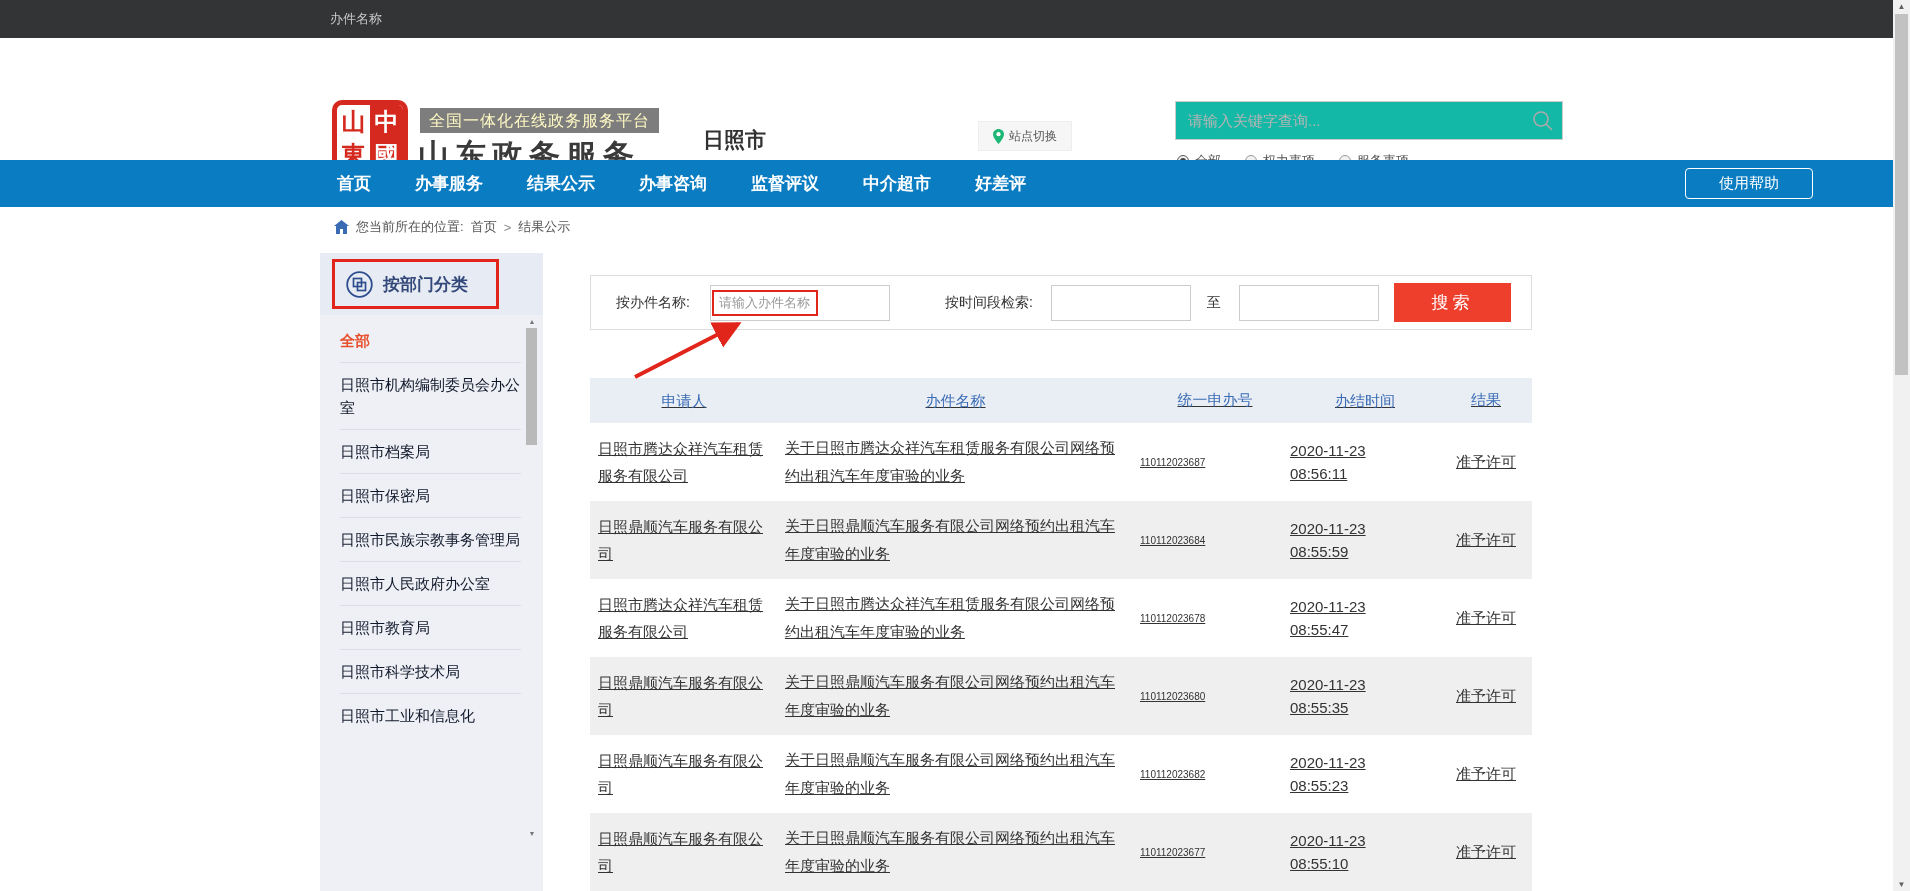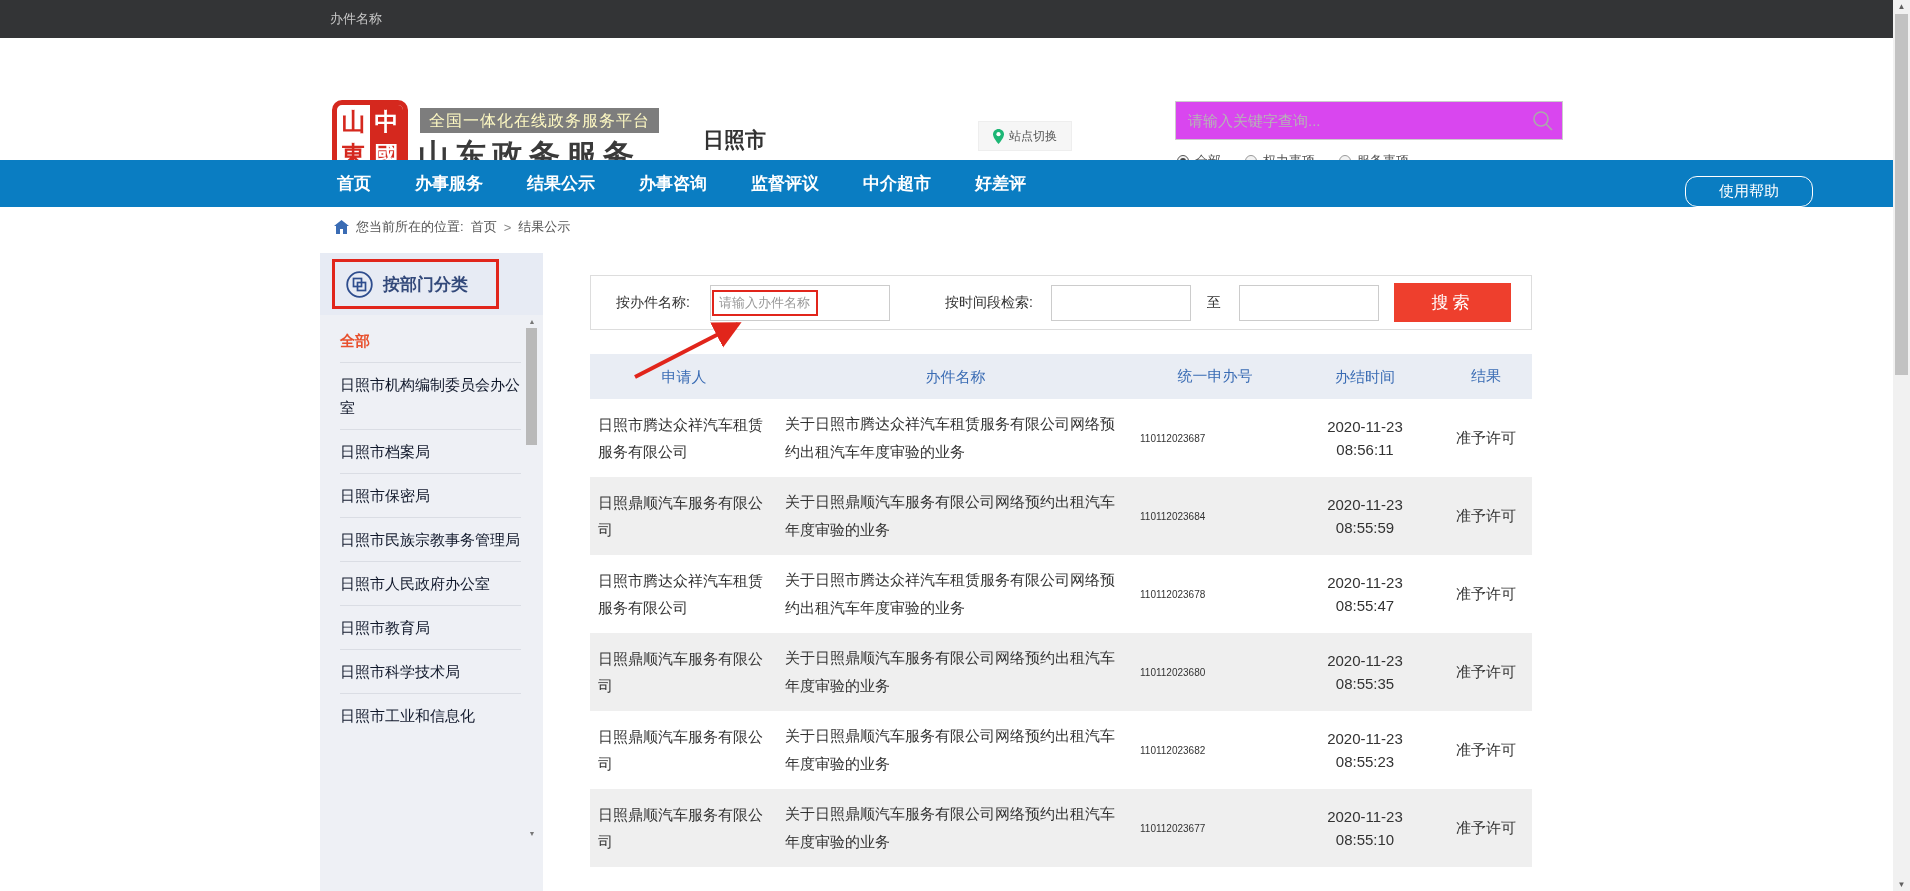--- a/index.html
+++ b/index.html
@@ -18,35 +18,35 @@
 
   
   .header { position:absolute; left:0; top:38px; width:1910px; height:122px; background:#fff; }
   .seal { position:absolute; left:332px; top:62px; width:76px; height:76px; border:5px solid #d5281e; border-radius:10px; display:grid; grid-template-columns:1fr 1fr; grid-template-rows:1fr 1fr; background:#fff; overflow:hidden; }
   .seal span { display:flex; align-items:center; justify-content:center; font-size:24px; font-weight:bold; color:#d5281e; font-family:"Liberation Serif","DejaVu Serif",serif; }
   .seal span.fill { background:#d5281e; color:#fff; }
   .badge { position:absolute; left:420px; top:70px; height:25px; line-height:25px; padding:0 9px; background:#7d7d7d; color:#fef9c3; font-size:16px; letter-spacing:1px; }
   .sitename { position:absolute; left:418px; top:97px; font-size:31px; font-weight:bold; color:#3a3a3a; letter-spacing:6px; }
   .city { position:absolute; left:703px; top:88px; font-size:21px; font-weight:bold; color:#333; }
   .site-switch { position:absolute; left:978px; top:83px; width:94px; height:30px; background:#f6f6f6; border:1px solid #eee; display:flex; align-items:center; justify-content:center; gap:5px; font-size:12px; color:#555; cursor:pointer; }
-  .search-box { position:absolute; left:1175px; top:63px; width:388px; height:39px; border:1px solid #ccc; background:#d946ef; display:flex; align-items:center; }
+  .search-box { position:absolute; left:1175px; top:63px; width:388px; height:39px; border:1px solid #ccc; background:#14b8a6; display:flex; align-items:center; }
   .search-box input { flex:1; border:none; outline:none; font-size:15px; color:#333; padding:0 12px; background:transparent; font-family:inherit; }
   .search-box input::placeholder { color:#b5b5b5; }
   .mag { width:38px; display:flex; align-items:center; justify-content:center; cursor:pointer; }
   .scopes { position:absolute; left:1177px; top:114px; display:flex; align-items:center; gap:24px; }
   .scope { display:flex; align-items:center; gap:6px; font-size:13px; color:#555; cursor:pointer; }
   .radio { width:12px; height:12px; border-radius:50%; border:1px solid #9a9a9a; background:#f2f2f2; position:relative; }
   .radio.sel { border-color:#555; }
   .radio.sel::after { content:""; position:absolute; left:2px; top:2px; width:6px; height:6px; border-radius:50%; background:#444; }
 
   
   .nav { position:absolute; left:0; top:160px; width:1893px; height:47px; background:#0a7dc2; }
   .nav-items { position:absolute; left:337px; top:0; height:47px; display:flex; align-items:center; gap:44px; }
   .nav-item { color:#fff; font-size:17px; font-weight:600; text-decoration:none; cursor:pointer; white-space:nowrap; }
-  .help-btn { position:absolute; left:1685px; top:16px; width:128px; height:31px; border:1px solid #fff; border-radius:12px; color:#fff; font-size:15px; display:flex; align-items:center; justify-content:center; cursor:pointer; background:transparent;font-family:Liberation Serif, serif; }
+  .help-btn { position:absolute; left:1685px; top:8px; width:128px; height:31px; border:1px solid #fff; border-radius:4px; color:#fff; font-size:15px; display:flex; align-items:center; justify-content:center; cursor:pointer; background:transparent;font-family:Liberation Serif, serif; }
 
   
   .crumb { position:absolute; left:334px; top:218px; display:flex; align-items:center; gap:7px; font-size:13px; color:#555; }
   .crumb a { color:#555; text-decoration:none; cursor:pointer; }
   .crumb .sep { color:#888; }
 
   
   .sidebar { position:absolute; left:320px; top:253px; width:223px; height:638px; background:#eef0f5; }
   .side-head { position:relative; height:62px; background:#e7ebf4; display:flex; align-items:center; gap:10px; padding-left:26px; }
   .side-head-title { font-size:17px; font-weight:bold; color:#33497a; }
@@ -68,29 +68,29 @@
   .name-wrap input::placeholder { color:#999; }
   .annot-box-ph { position:absolute; left:2px; top:5px; width:106px; height:26px; border:2px solid #e1251b; pointer-events:none; }
   .time-label { margin-left:55px; }
   .date-input { width:140px; height:36px; border:1px solid #ccc; background:#fff; margin-left:18px; cursor:text; }
   .to-label { margin-left:16px; font-size:14px; color:#333; }
   .search-btn { margin-left:auto; width:117px; height:39px; background:#ee3f2d; color:#fff; font-size:17px; border:none; cursor:pointer; font-family:inherit; letter-spacing:4px; }
 
   .annot-arrow { position:absolute; left:10px; top:25px; pointer-events:none; }
 
   
-  .rtable { margin-top:24px; width:942px; }
+  .rtable { margin-top:48px; width:942px;text-decoration:underline; }
   .thead { display:flex; background:#e9edf4; height:45px; align-items:center; }
   .thead span { font-size:15px; color:#3a6cb4; text-align:center; }
   .row { display:flex; align-items:center; min-height:78px; }
   .row.alt { background:#efefef; }
   .c1 { width:190px; padding:8px 10px 8px 8px; font-size:15px; line-height:27px; }
   .c2 { width:360px; padding:8px 14px 8px 5px; font-size:15px; line-height:28px; }
   .c3 { width:150px; text-align:left; font-size:10px; }
-  .c4 { width:150px; text-align:center; font-size:15px; line-height:23px; }
+  .c4 { width:150px; text-align:left; font-size:15px; line-height:23px; }
   .c5 { width:92px; text-align:center; font-size:15px; }
 
   
   .pg-sb { position:absolute; right:0; top:0; width:17px; height:891px; background:#f1f1f1; }
   .pg-sb-up { position:absolute; left:0; top:2px; width:17px; text-align:center; font-size:8px; color:#606060; cursor:pointer; }
   .pg-sb-thumb { position:absolute; left:2px; top:14px; width:13px; height:361px; background:#c2c2c2; cursor:pointer; }
   .pg-sb-down { position:absolute; left:0; bottom:2px; width:17px; text-align:center; font-size:8px; color:#606060; cursor:pointer; }
 
   svg { display:block; }
 </style>

